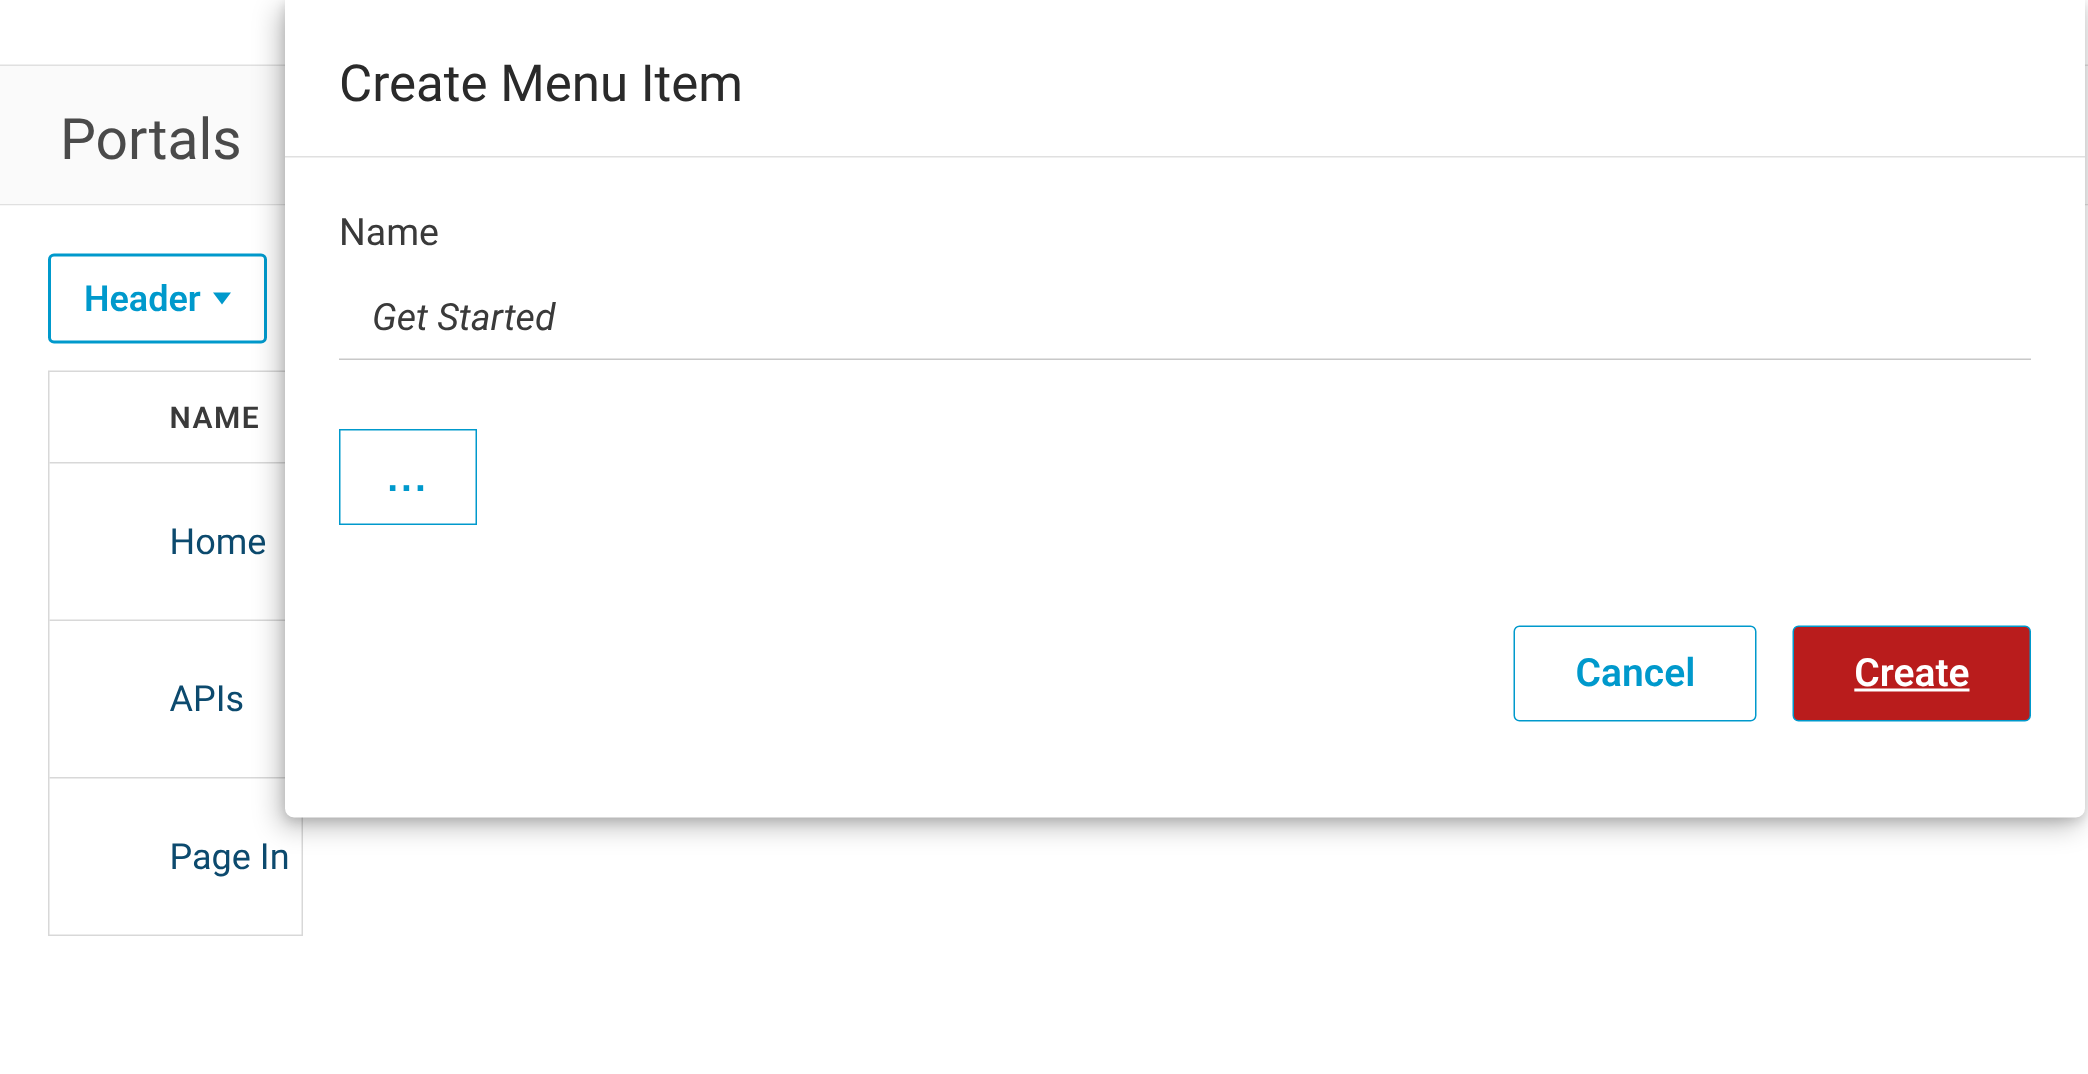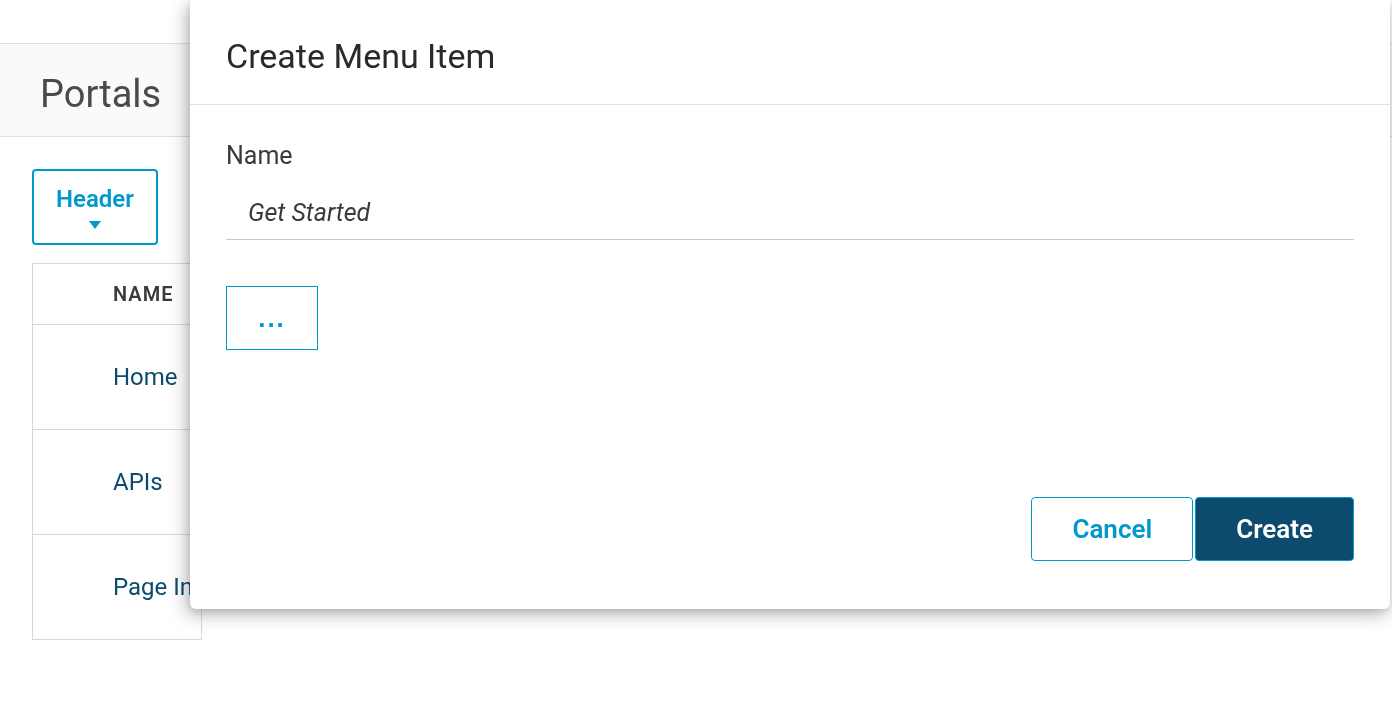--- a/index.html
+++ b/index.html
@@ -53,21 +53,20 @@
       align-items: center;
       gap: 8px;
       border: 2px solid #0099cc;
       border-radius: 4px;
       padding: 14px 22px;
       color: #0099cc;
       font-size: 24px;
       font-weight: 600;
       cursor: pointer;
       background: #fff;
-      flex-direction: column;
     }
     
     .caret-down {
       width: 0;
       height: 0;
       border-left: 6px solid transparent;
       border-right: 6px solid transparent;
       border-top: 8px solid #0099cc;
     }
     
@@ -101,21 +100,21 @@
     
     .modal {
       position: absolute;
       top: 0;
       left: 190px;
       right: 2px;
       background: #fff;
       border-radius: 0 0 6px 6px;
       box-shadow: -4px 6px 18px rgba(0,0,0,0.25), 0 2px 8px rgba(0,0,0,0.15);
       padding: 36px 36px 36px 36px;
-      height: 609px;
+      height: 545px;
     }
     
     .modal-title {
       font-size: 34px;
       font-weight: 400;
       color: #2a2a2a;
       padding-bottom: 28px;
     }
     
     .modal-divider {
@@ -159,45 +158,46 @@
       font-weight: 700;
       cursor: pointer;
       display: flex;
       align-items: center;
       justify-content: center;
       letter-spacing: 2px;
     }
     
     .modal-footer {
       position: absolute;
-      bottom: 48px;
+      bottom: 64px;
       right: 36px;
       display: flex;
-      gap: 2px;
+      gap: 24px;
     }
     
     .btn {
       padding: 16px 40px;
       font-size: 26px;
       font-weight: 600;
       border-radius: 4px;
       cursor: pointer;
       font-family: inherit;
     }
     
     .btn-secondary {
       background: #fff;
       border: 1.5px solid #0099cc;
       color: #0099cc;
     }
     
     .btn-primary {
-      background: #0c4a6e;
+      background: #b91c1c;
       border: 1.5px solid #0099cc;
       color: #fff;
+      text-decoration: underline;
     }
   </style>
 </head>
 <body>
 
 <div class="page-bg">
   <div class="top-bar"></div>
   <div class="page-header">
     <h1 class="page-title">Portals</h1>
   </div>

